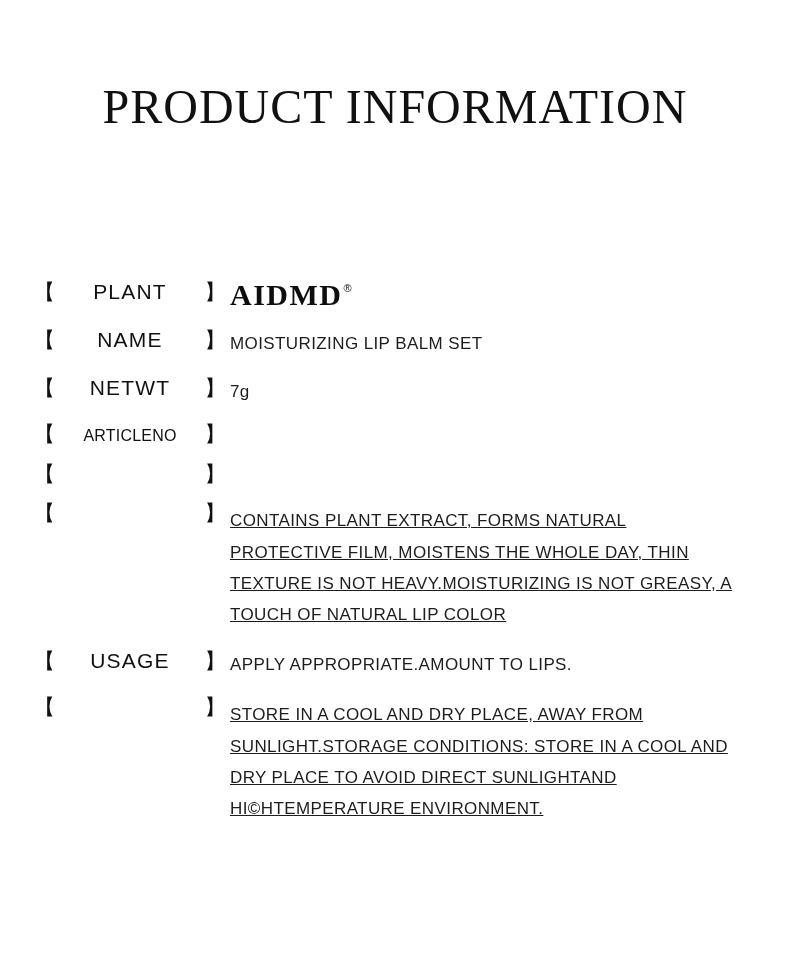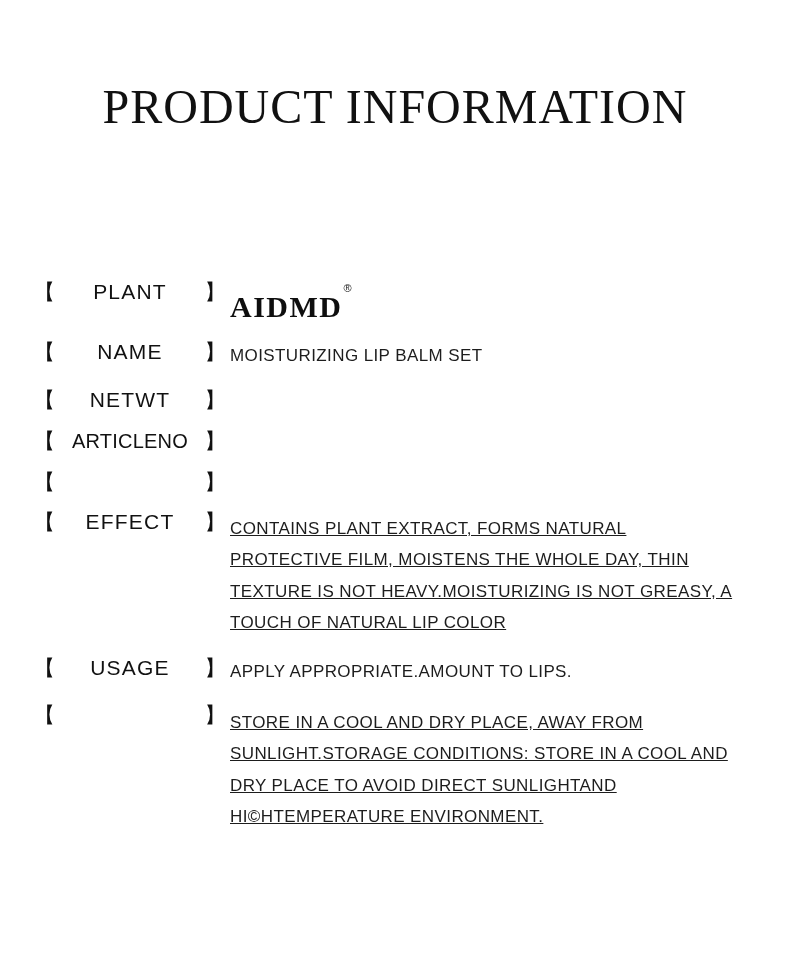--- a/index.html
+++ b/index.html
@@ -70,21 +70,21 @@
   .label-text {
     flex: 1 1 auto;
     text-align: center;
     font-size: 21px;
     letter-spacing: 1.2px;
   }
 
   
   .spec-label.compact .label-text {
     letter-spacing: 0.2px;
-    font-size: 20px;
+    font-size: 16px;
   }
 
   .spec-value {
     flex: 1 1 auto;
     font-size: 17px;
     letter-spacing: 0.4px;
     line-height: 1.55;
     color: #1d1d1d;
     padding-top: 3px;
     max-width: 510px;
@@ -97,21 +97,20 @@
   }
 
   .brand-mark {
     font-family: "Liberation Serif", serif;
     font-size: 30px;
     font-weight: 700;
     letter-spacing: 1.5px;
     line-height: 1;
     color: #0e0e0e;
     position: relative;
-    margin-top: 12px;
   }
 
   .brand-reg {
     font-size: 11px;
     vertical-align: super;
     font-family: "Liberation Sans", sans-serif;
     font-weight: 400;
     letter-spacing: 0;
     margin-left: 1px;
   }
@@ -150,41 +149,41 @@
       </div>
       <div class="spec-value">MOISTURIZING LIP BALM SET</div>
     </div>
 
     <div class="spec-row">
       <div class="spec-label">
         <span class="bracket">【</span>
         <span class="label-text">NETWT</span>
         <span class="bracket">】</span>
       </div>
+      <div class="spec-value">7g</div>
     </div>
 
     <div class="spec-row">
       <div class="spec-label compact">
         <span class="bracket">【</span>
         <span class="label-text">ARTICLENO</span>
         <span class="bracket">】</span>
       </div>
     </div>
 
     <div class="spec-row">
       <div class="spec-label">
         <span class="bracket">【</span>
         <span class="bracket">】</span>
       </div>
     </div>
 
     <div class="spec-row">
       <div class="spec-label">
         <span class="bracket">【</span>
-        <span class="label-text">EFFECT</span>
         <span class="bracket">】</span>
       </div>
       <div class="spec-value value-multiline">CONTAINS PLANT EXTRACT, FORMS NATURAL PROTECTIVE FILM, MOISTENS THE WHOLE DAY, THIN TEXTURE IS NOT HEAVY.MOISTURIZING IS NOT GREASY, A TOUCH OF NATURAL LIP COLOR</div>
     </div>
 
     <div class="spec-row">
       <div class="spec-label">
         <span class="bracket">【</span>
         <span class="label-text">USAGE</span>
         <span class="bracket">】</span>

